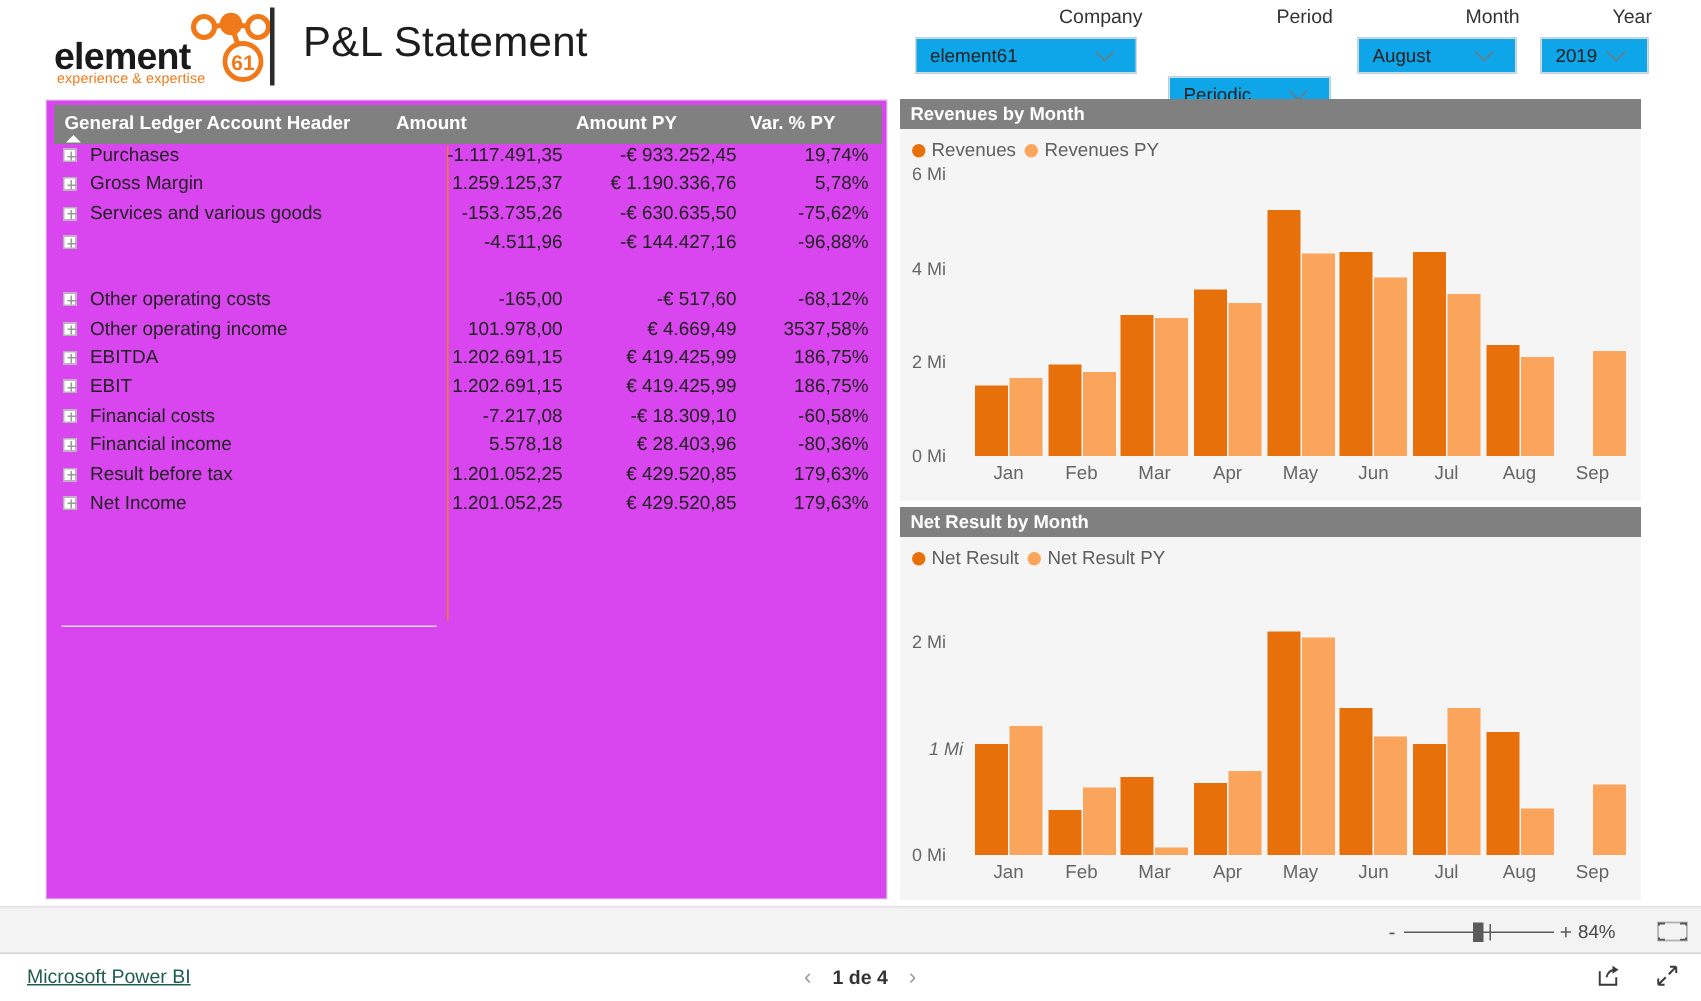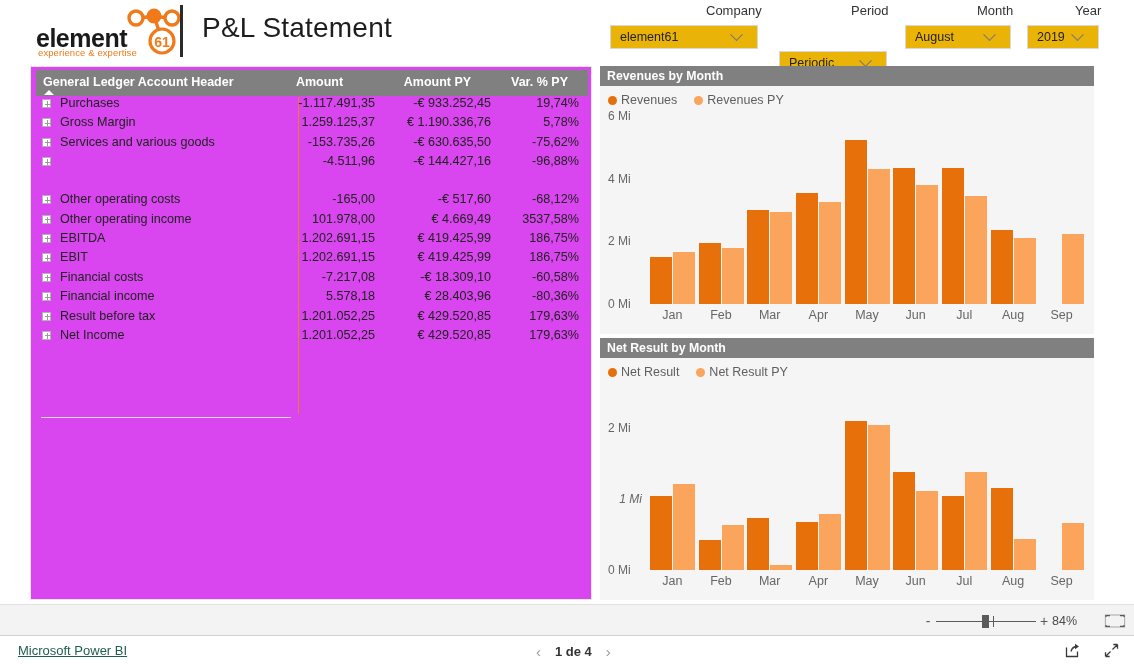--- a/index.html
+++ b/index.html
@@ -16,34 +16,34 @@
   #logo-block { position:absolute; left:34px; top:4px; width:140px; height:54px; }
   .logo-word { position:absolute; left:2px; top:20px; font-size:25px; font-weight:bold; color:#1a1a1a; letter-spacing:-0.5px; }
   .logo-tag { position:absolute; left:4px; top:43px; font-size:9.5px; color:#F07A1A; letter-spacing:0.1px; }
   .logo-graphic { position:absolute; left:86px; top:0px; width:64px; height:52px; }
   #divider-bar { position:absolute; left:180px; top:5px; width:3px; height:52px; background:#2b2b2b; }
   #page-title { position:absolute; left:202px; top:12px; font-size:28px; color:#1d1d1d; font-weight:normal; letter-spacing:0.2px; }
 
   
   .slicer { position:absolute; top:0; }
   .slicer-label { position:absolute; top:3px; font-size:13px; color:#333; white-space:nowrap; }
-  .slicer-box { position:absolute; top:25px; height:24px; border:1px solid #d8d8d8; background:#eab308;
+  .slicer-box { position:absolute; top:25px; height:24px; border:1px solid #d8d8d8; background:#0ea5e9;
                 display:flex; align-items:center; justify-content:space-between; padding:0 16px 0 9px; }
   .slicer-val { font-size:12.5px; color:#222; white-space:nowrap; }
   .chev { width:9px; height:9px; border-right:1.4px solid #777; border-bottom:1.4px solid #777;
           transform:rotate(45deg) translate(-2px,-2px); flex:0 0 auto; }
 
   
   #table-card { position:absolute; left:30px; top:66px; width:562px; height:534px;
                 background:#d946ef; border:1px solid #e6e6e6; }
   #table-head { position:absolute; left:5px; top:3px; width:552px; height:26px; background:#808080;
                 display:flex; align-items:flex-start; }
   .th { color:#ffffff; font-size:12.5px; font-weight:bold; padding-top:5px; position:relative; }
   .th-name { width:228px; padding-left:7px; }
-  .th-num  { text-align:center; padding-right:9px; }
+  .th-num  { text-align:left; padding-right:9px; }
   .sort-caret { position:absolute; left:8px; top:20px; width:0; height:0;
                 border-left:5px solid transparent; border-right:5px solid transparent; border-bottom:5px solid #ffffff; }
   #table-body { position:absolute; left:5px; top:29px; width:552px; }
   .trow { display:flex; align-items:flex-start; height:19.4px; font-size:12.6px; color:#222; }
   .trow.tall { height:38px; }
   .cell-name { width:228px; display:flex; align-items:flex-start; padding-left:6px; }
   .exp-icon { flex:0 0 auto; width:9px; height:9px; border:1px solid #b3b3b3; margin-top:3px; margin-right:9px;
               position:relative; background:#fff; }
   .exp-icon::before { content:""; position:absolute; left:1.5px; top:3.5px; width:6px; height:1px; background:#9a9a9a; }
   .exp-icon::after  { content:""; position:absolute; left:4px; top:1px; width:1px; height:6px; background:#9a9a9a; }
@@ -52,21 +52,21 @@
   .c-amount { width:120px; }
   .c-amountpy { width:116px; }
   .c-var { width:88px; }
   #col-sep { position:absolute; left:267px; top:30px; width:1.3px; height:317px; background:#E8821E; }
   #row-underline { position:absolute; left:10px; top:350px; width:250px; height:1px; background:#dcdcdc; }
 
   
   .panel { position:absolute; background:#f5f5f5; }
   .panel-head { position:absolute; left:0; top:0; width:100%; height:20px; background:#808080;
                 color:#fff; font-size:12.3px; font-weight:bold; padding:3px 0 0 7px; }
-  .legend { position:absolute; left:8px; display:flex; align-items:center; gap:11px; }
+  .legend { position:absolute; left:8px; display:flex; align-items:center; gap:0; }
   .legend-item { display:flex; align-items:center; gap:4px; margin-right:6px; }
   .dot { width:9px; height:9px; border-radius:50%; display:inline-block; }
   .legend-text { font-size:12.5px; color:#5f5f5f; }
 
   .plot { position:absolute; }
   .ytick { position:absolute; right:0; font-size:12px; color:#666; transform:translateY(-50%); white-space:nowrap; }
   .xtick { position:absolute; font-size:12.5px; color:#666; text-align:center; transform:translateX(-50%); }
   .bar { position:absolute; bottom:0; }
 
   

